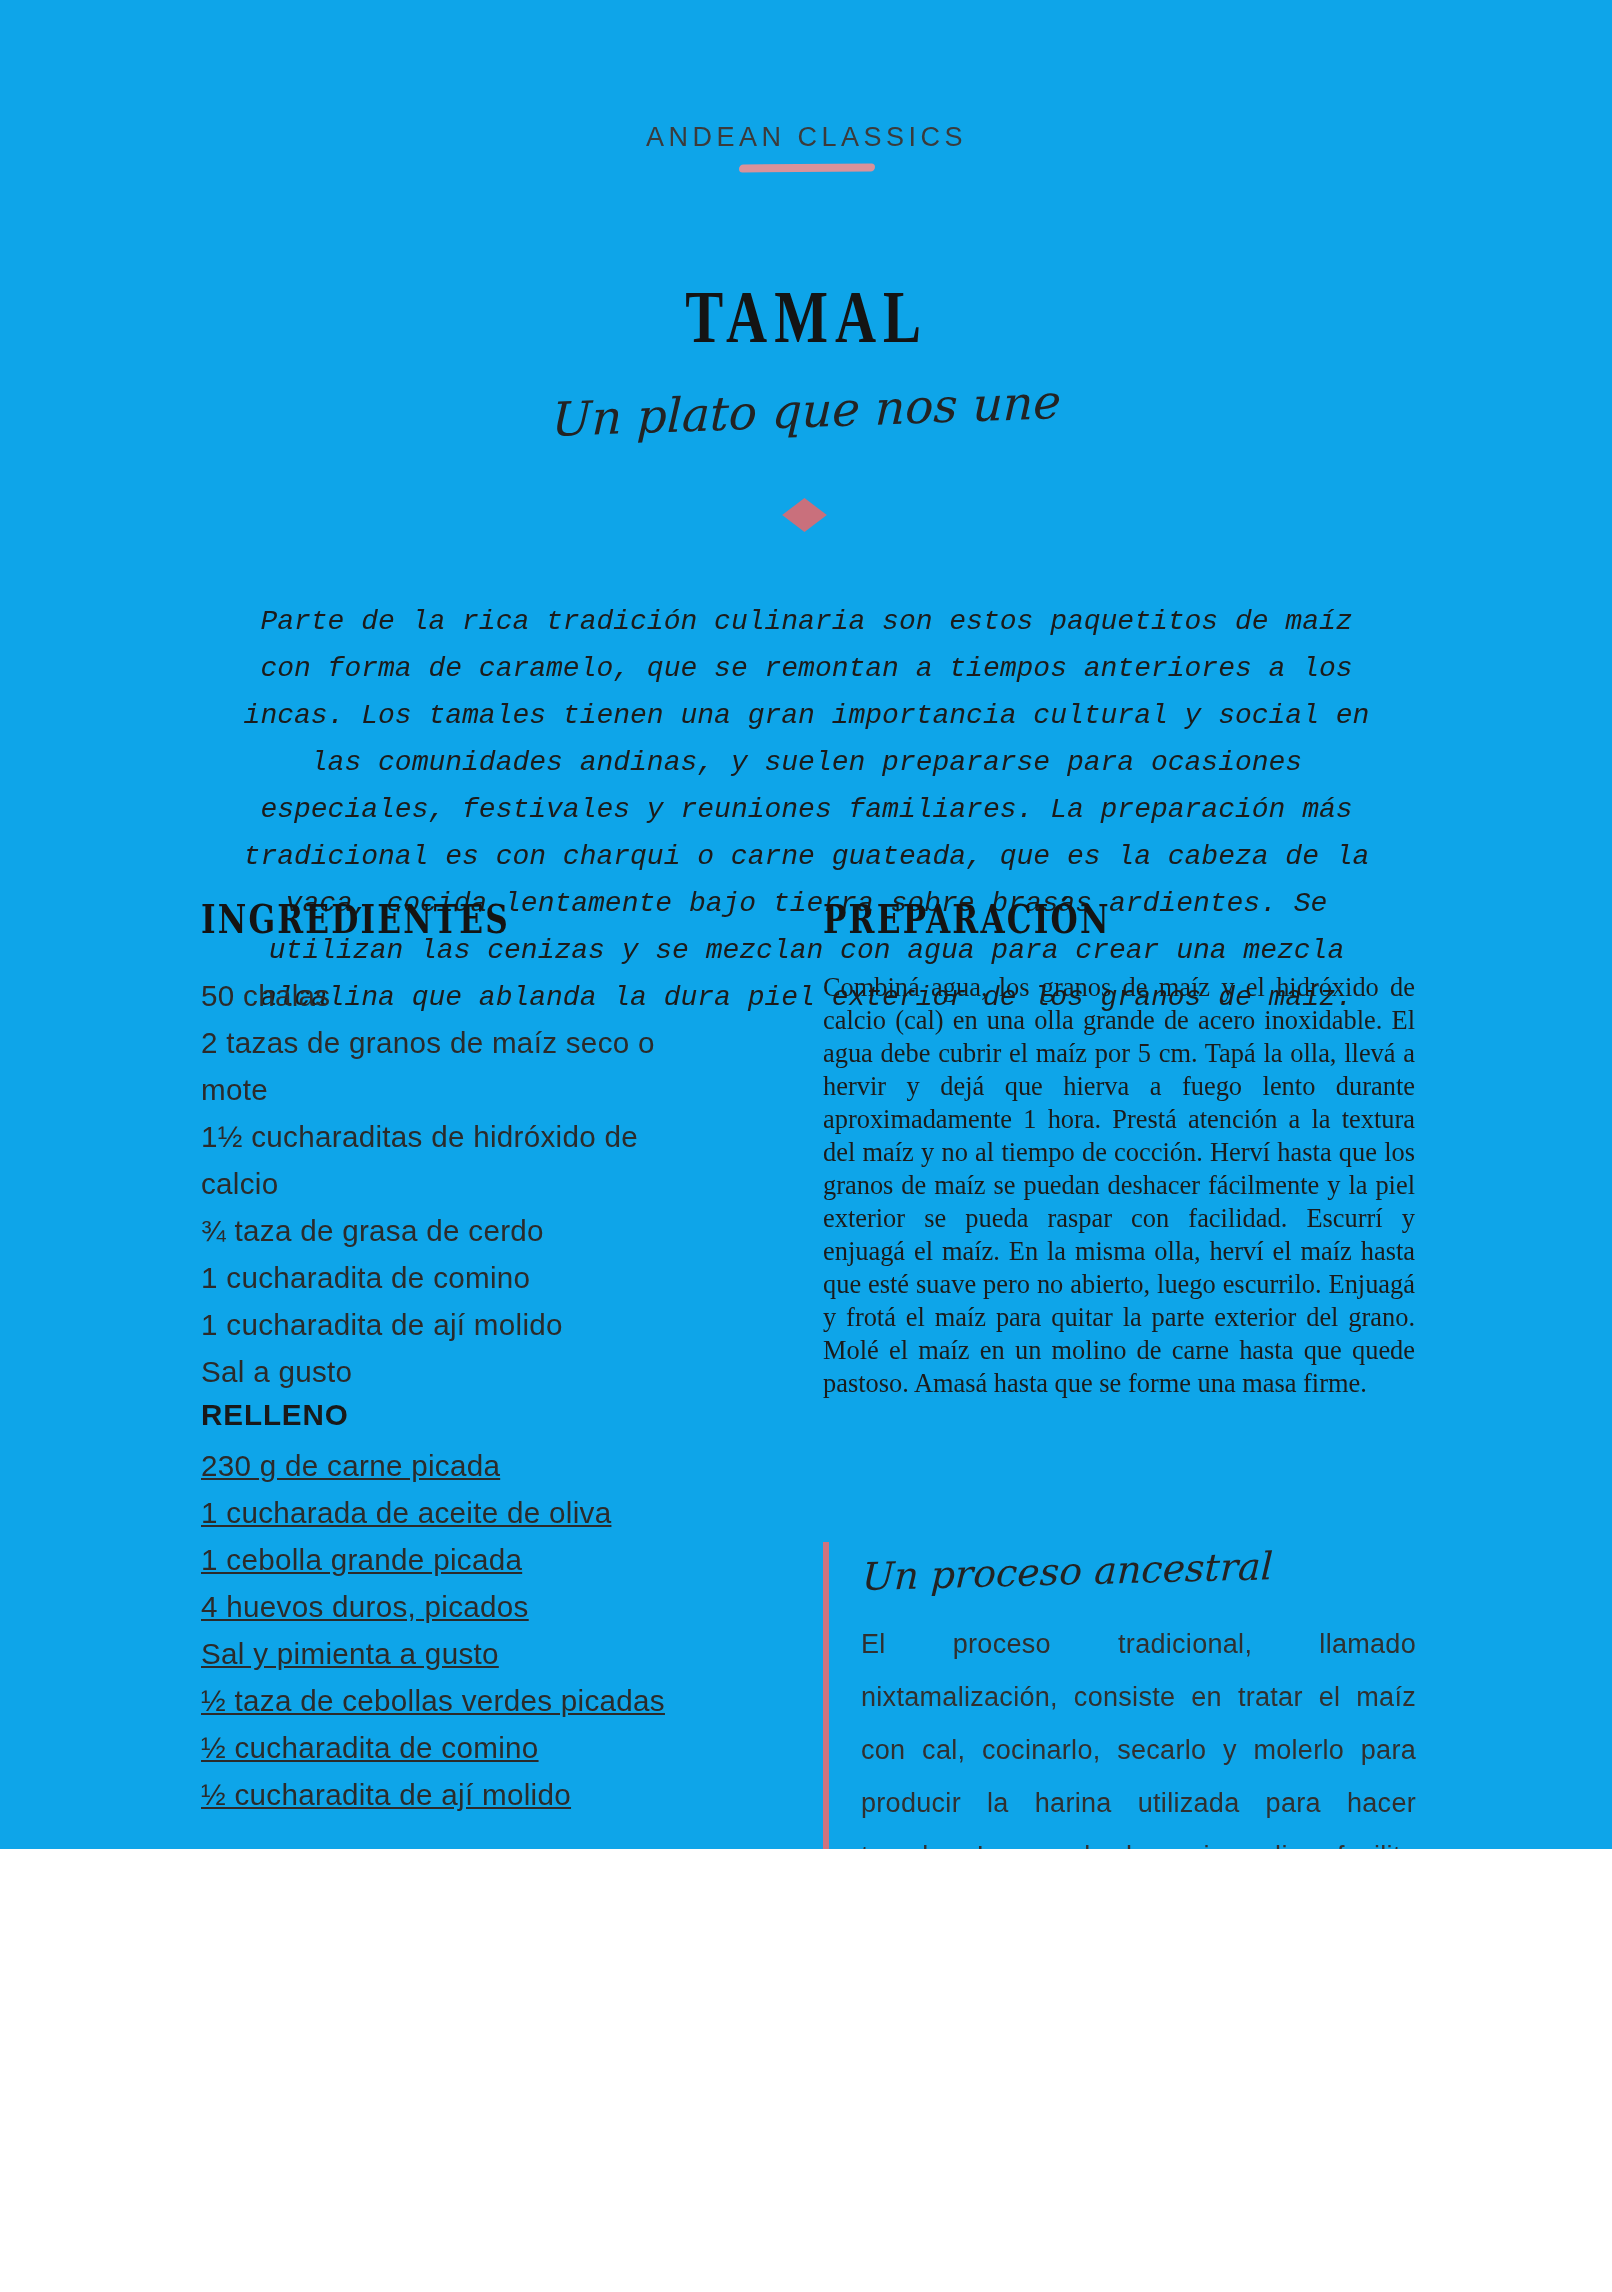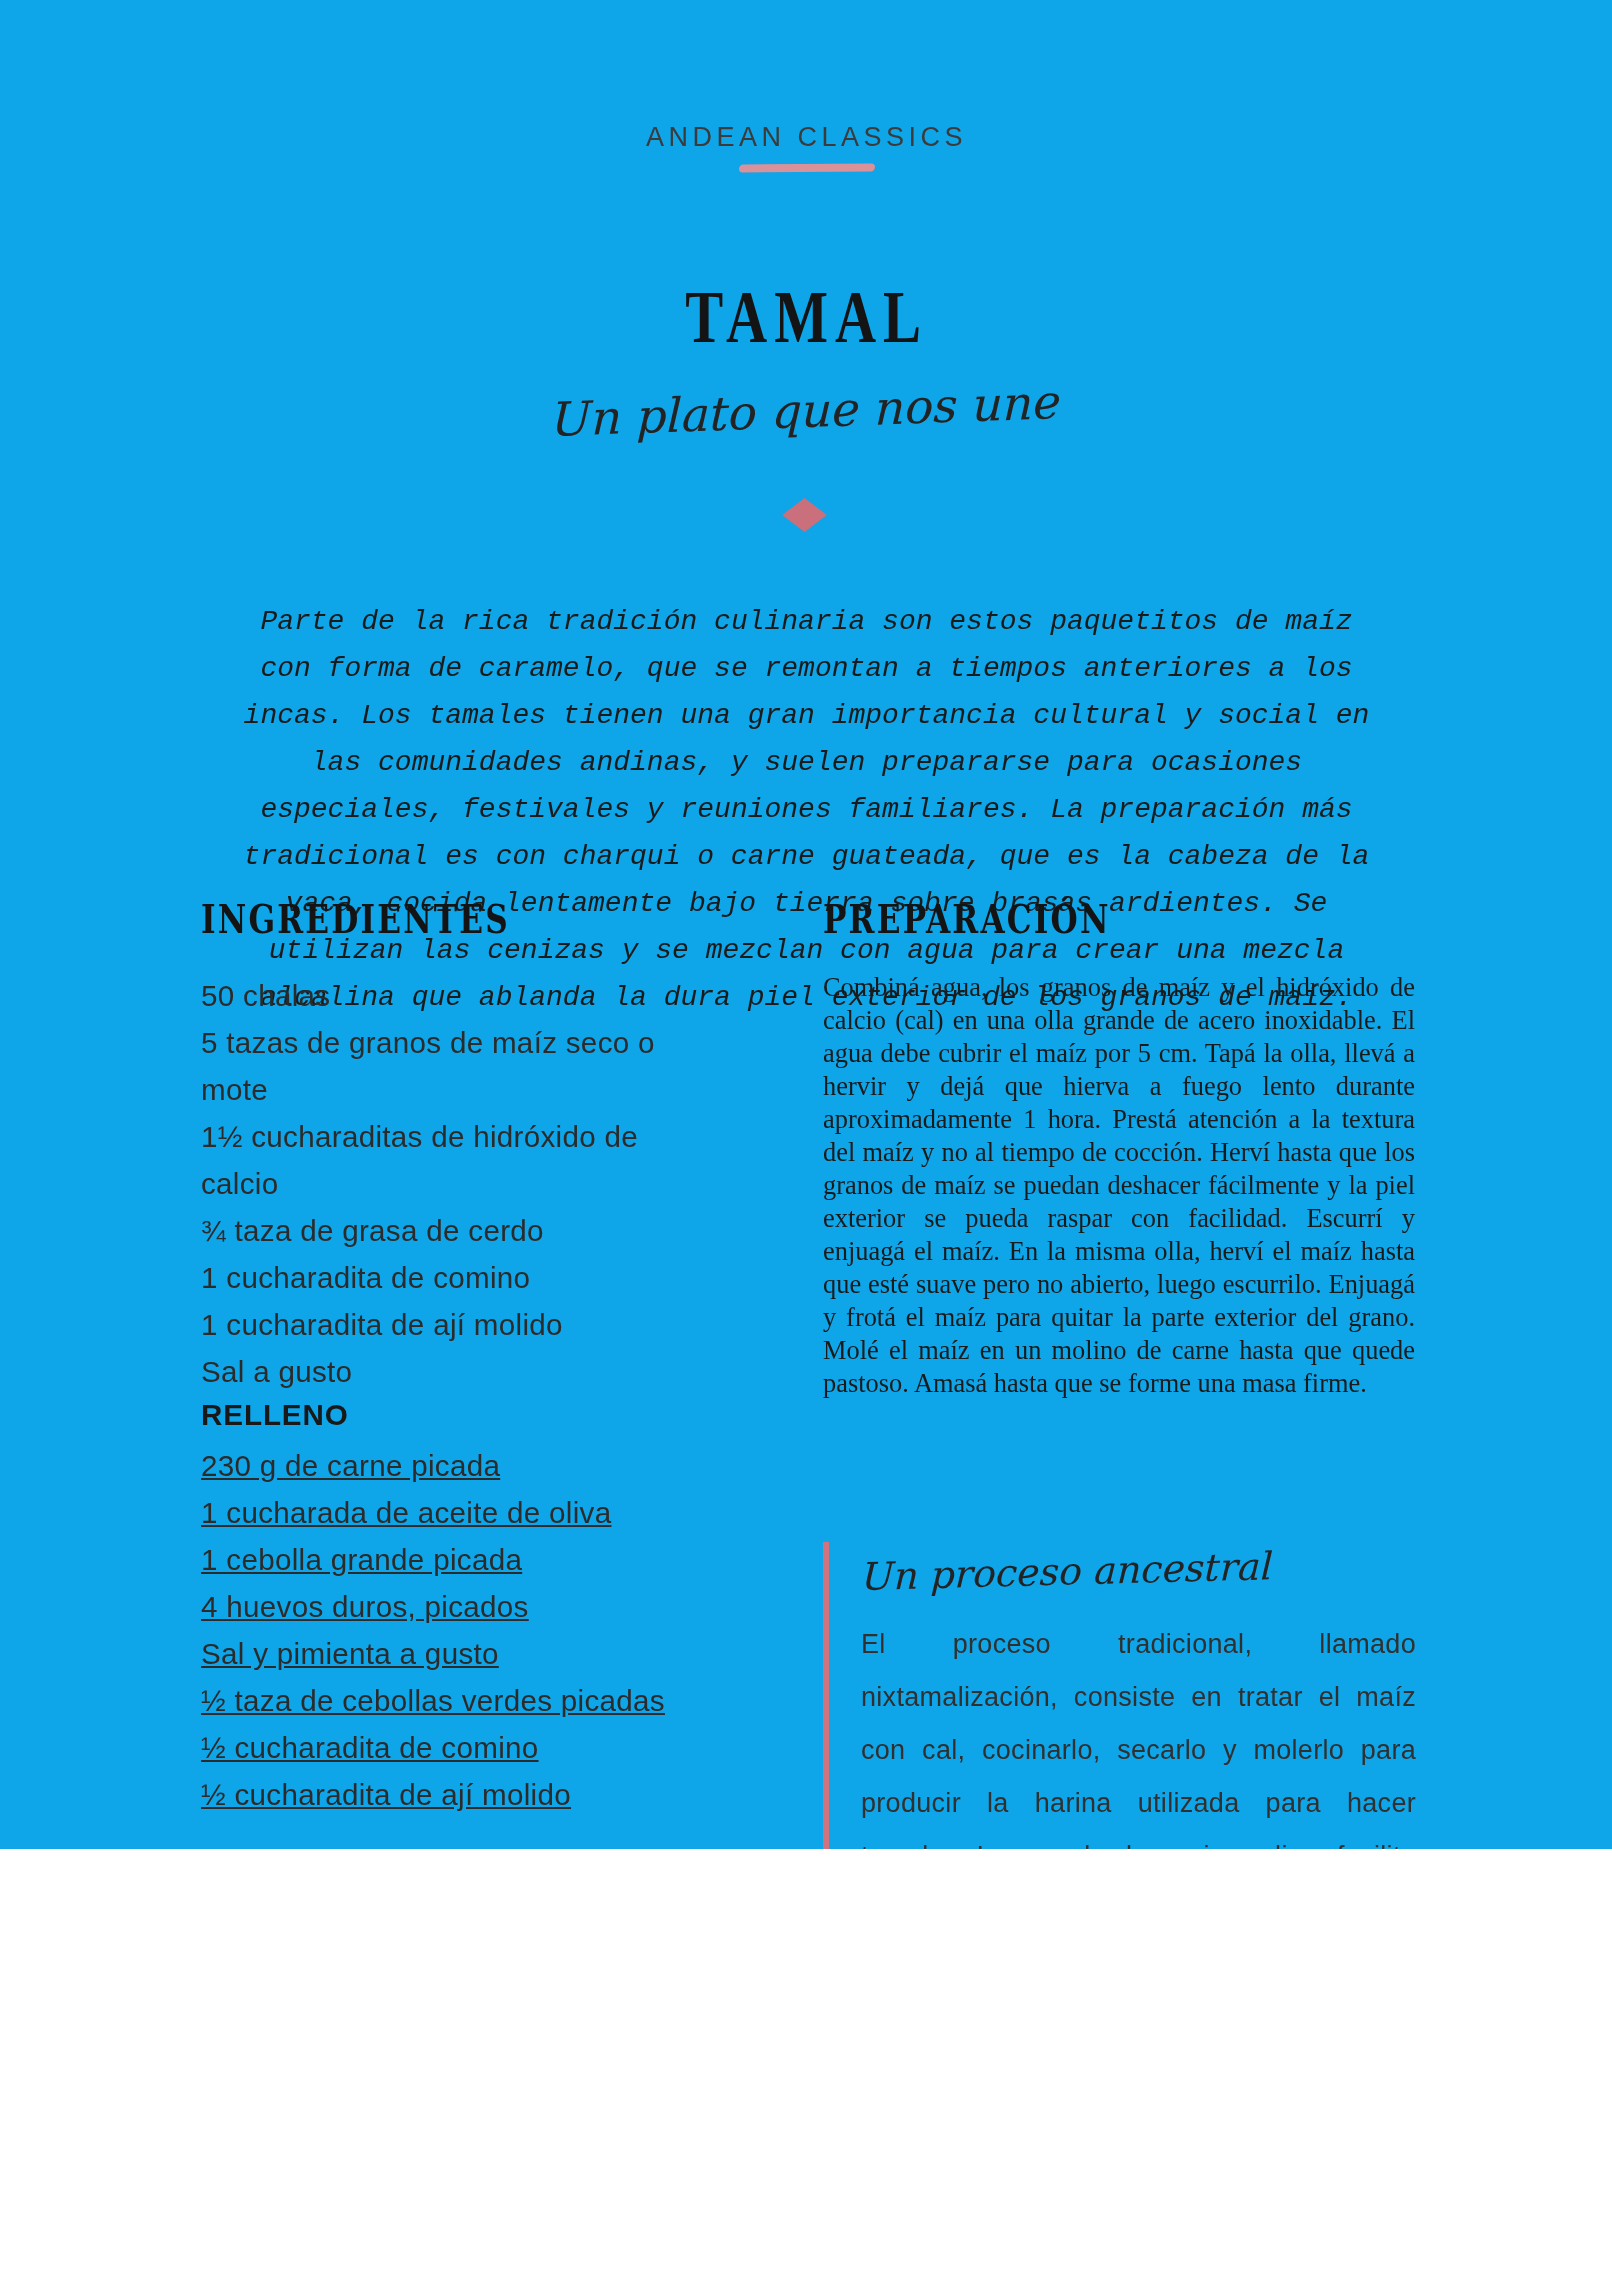--- a/index.html
+++ b/index.html
@@ -225,21 +225,21 @@
   </svg>
 
   <div class="intro">Parte de la rica tradición culinaria son estos paquetitos de maíz con forma de caramelo, que se remontan a tiempos anteriores a los incas. Los tamales tienen una gran importancia cultural y social en las comunidades andinas, y suelen prepararse para ocasiones especiales, festivales y reuniones familiares. La preparación más tradicional es con charqui o carne guateada, que es la cabeza de la vaca, cocida lentamente bajo tierra sobre brasas ardientes. Se utilizan las cenizas y se mezclan con agua para crear una mezcla alcalina que ablanda la dura piel exterior de los granos de maíz.</div>
 
   <div class="col-left">
     <div class="col-heading">
       <span class="condense">INGREDIENTES</span>
     </div>
     <ul class="ing-list">
       <li>50 chalas</li>
-      <li>5 tazas de granos de maíz seco o mote</li>
+      <li>2 tazas de granos de maíz seco o mote</li>
       <li>1½ cucharaditas de hidróxido de calcio</li>
       <li>¾  taza de grasa de cerdo</li>
       <li>1 cucharadita de comino</li>
       <li>1 cucharadita de ají molido</li>
       <li>Sal a gusto</li>
     </ul>
 
     <div class="sub-heading">RELLENO</div>
     <ul class="ing-list second">
       <li>230 g de carne picada</li>

